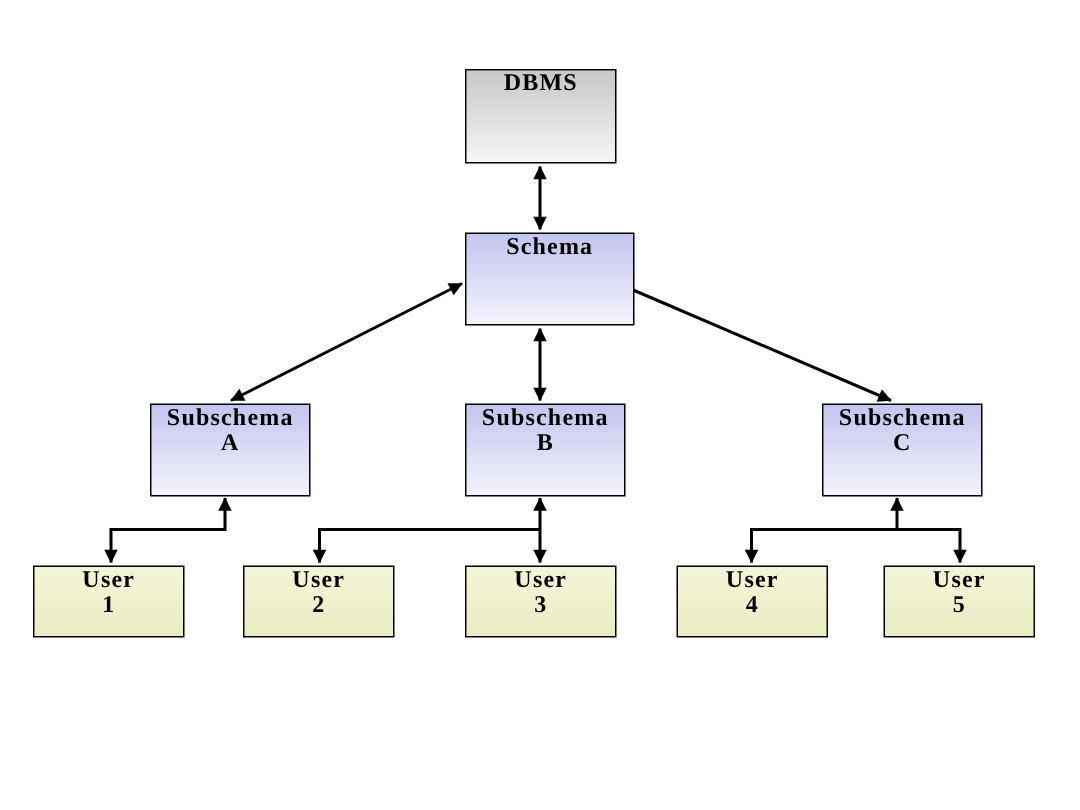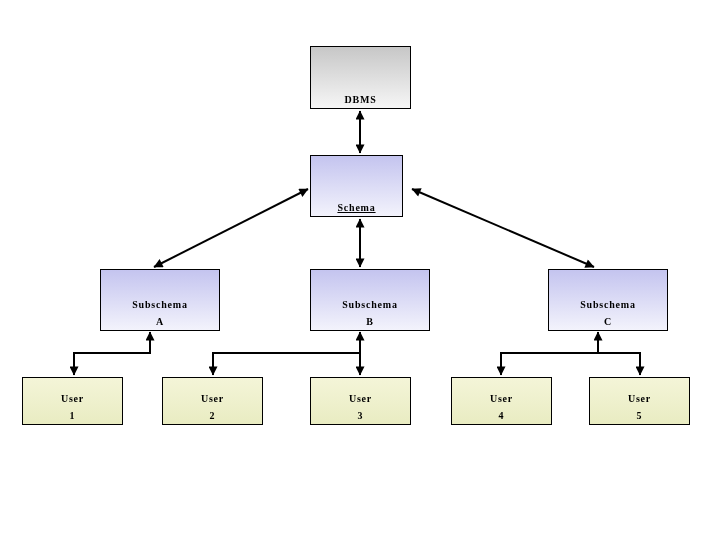--- a/index.html
+++ b/index.html
@@ -29,39 +29,38 @@
   .arrowhead {
     fill: var(--connector, #000000);
   }
   .node {
     position: absolute;
     box-sizing: border-box;
     border: 1.5px solid var(--box-border, #000000);
     display: flex;
     flex-direction: column;
     align-items: center;
-    justify-content: flex-end;
+    justify-content: flex-start;
     text-align: center;
     font-weight: bold;
-    font-size: 10px;
+    font-size: 16px;
     line-height: 17px;
     letter-spacing: 0.8px;
     color: var(--text, #000000);
   }
   .node-dbms {
     left: 310px; top: 46px; width: 101px; height: 63px;
     background: linear-gradient(180deg, var(--dbms-top, #c7c7c7) 0%, var(--dbms-bottom, #f6f6f6) 100%);
   }
   .node-schema {
-    left: 310px; top: 155px; width: 93px; height: 62px;
+    left: 310px; top: 155px; width: 113px; height: 62px;
     background: linear-gradient(180deg, var(--schema-top, #c4c4ef) 0%, var(--schema-bottom, #f3f3fc) 100%);
-    text-decoration: underline;
   }
   .node-sub {
-    width: 120px; height: 62px; top: 269px;
+    width: 107px; height: 62px; top: 269px;
     background: linear-gradient(180deg, var(--schema-top, #c4c4ef) 0%, var(--schema-bottom, #f3f3fc) 100%);
   }
   .node-subschema-a { left: 100px; }
   .node-subschema-b { left: 310px; }
   .node-subschema-c { left: 548px; }
   .node-user {
     width: 101px; height: 48px; top: 377px;
     background: linear-gradient(180deg, var(--user-top, #f4f5d8) 0%, var(--user-bottom, #e9ecc2) 100%);
   }
   .node-user-1 { left: 22px; }

